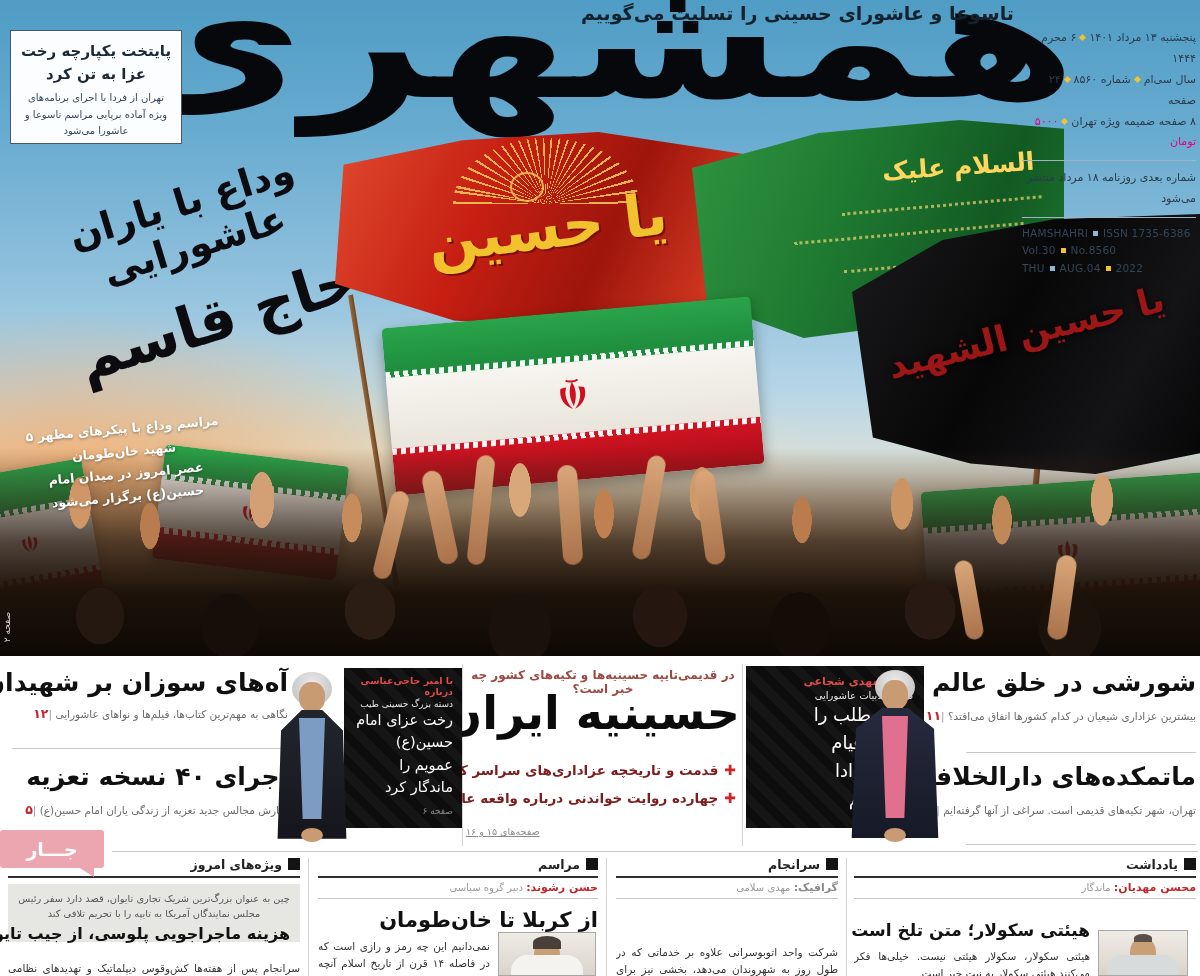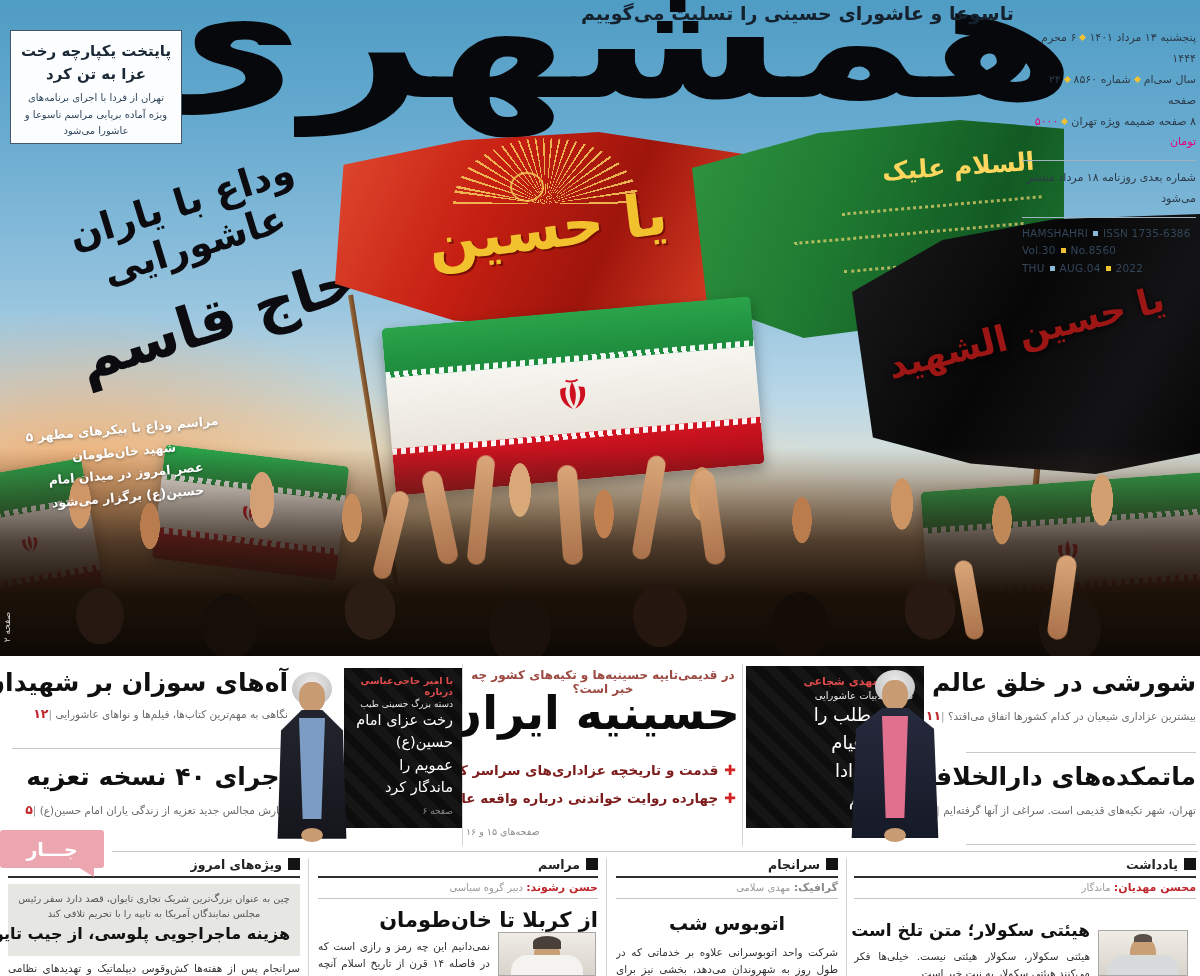--- a/index.html
+++ b/index.html
@@ -150,21 +150,21 @@
   .colhead .sq { width:12px; height:12px; background:#141414; }
   .colhead .lbl { font-size:12.5px; font-weight:bold; color:#222; direction:rtl; }
   .thickline { position:absolute; top:876px; border-top:2px solid #2e2e2e; }
   .thinline2 { position:absolute; top:898px; border-top:1px solid #c6c6c6; }
   .byline { position:absolute; top:881px; direction:rtl; text-align:right; font-size:10px; color:#999; white-space:nowrap; }
   .byline b { color:#c0272d; font-size:11px; }
   .byline.gray b { color:#8a8a8a; }
   .colheadline { position:absolute; direction:rtl; text-align:right; font-weight:bold; color:#111; white-space:nowrap; }
   .colbody { position:absolute; direction:rtl; text-align:justify; font-size:10.5px; color:#333; line-height:1.6; overflow:hidden; }
 
-  .graybox { position:absolute; left:8px; top:884px; width:292px; height:72px; background:#e6e6e3; padding:7px 10px 16px;
+  .graybox { position:absolute; left:8px; top:884px; width:292px; height:58px; background:#e6e6e3; padding:7px 10px 16px;
     direction:rtl; text-align:center; }
   .graybox .gk { font-size:9.8px; color:#555; line-height:1.55; }
   .graybox .gh { font-size:16px; font-weight:bold; color:#111; margin-top:3px; white-space:nowrap; }
 
   .avatar { position:absolute; background:linear-gradient(180deg,#efece6,#d9d4cb); border:1px solid #a8a8a8; overflow:hidden; }
   .av-head { position:absolute; left:50%; transform:translateX(-50%); top:6px; width:26px; height:30px; border-radius:50% 50% 45% 45%; background:#c99f75; }
   .av-hair { position:absolute; left:50%; transform:translateX(-50%); top:3px; width:28px; height:13px; border-radius:50% 50% 0 0; background:#49403a; }
   .av-hair.bald { width:18px; height:8px; background:#5a5049; }
   .av-beard { position:absolute; left:50%; transform:translateX(-50%); top:24px; width:22px; height:14px; border-radius:0 0 50% 50%; background:#4a3d33; }
   .av-sh { position:absolute; left:50%; transform:translateX(-50%); bottom:-8px; width:72px; height:28px; border-radius:16px 16px 0 0; background:#f4f3f0; }
@@ -332,21 +332,21 @@
   </div>
 
   <div class="center-kicker" style="left:466px; top:668px; width:274px;">در قدیمی‌تایپه حسینیه‌ها و تکیه‌های کشور چه خبر است؟</div>
   <div class="center-headline" style="left:466px; top:686px; width:274px;">حسینیه ایران</div>
   <div class="bullet" style="left:466px; top:762px; width:270px;">
     <span class="plus">✚</span><span>قدمت و تاریخچه عزاداری‌های سراسر کشور</span>
   </div>
   <div class="bullet" style="left:466px; top:790px; width:270px;">
     <span class="plus">✚</span><span>چهارده روایت خواندنی درباره واقعه عاشورا</span>
   </div>
-  <div class="pages-note" style="left:466px; top:826px;">صفحه‌های ۱۵ و ۱۶</div>
+  <div class="pages-note" style="left:466px; top:826px;text-decoration:underline;">صفحه‌های ۱۵ و ۱۶</div>
 
   <div class="headline" style="left:12px; top:668px; width:276px; font-size:25px;">آه‌های سوزان بر شهیدان</div>
   <div class="subline" style="left:12px; top:706px; width:276px;">
     <span>نگاهی به مهم‌ترین کتاب‌ها، فیلم‌ها و نواهای عاشورایی</span> <span class="pipe">|</span><span class="pnum">۱۲</span>
   </div>
   <div class="hline" style="left:12px; top:748px; width:276px;"></div>
   <div class="headline" style="left:12px; top:762px; width:276px; font-size:25px;">اجرای ۴۰ نسخه تعزیه</div>
   <div class="subline" style="left:12px; top:802px; width:276px;">
     <span>نگارش مجالس جدید تعزیه از زندگی یاران امام حسین(ع)</span> <span class="pipe">|</span><span class="pnum">۵</span>
   </div>
@@ -402,21 +402,20 @@
 
   <div class="colhead" style="left:616px; width:222px;">
     <div class="sq"></div>
     <div class="lbl">سرانجام</div>
   </div>
   <div class="thickline" style="left:616px; width:222px;"></div>
   <div class="byline gray" style="left:616px; width:222px;">
     <b>گرافیک:</b> <span class="role">مهدی سلامی</span>
   </div>
   <div class="thinline2" style="left:616px; width:222px;"></div>
-  <div class="colheadline" style="left:616px; top:912px; width:222px; font-size:19px; text-align:center;">اتوبوس شب</div>
   <div class="colbody" style="left:616px; top:944px; width:222px; height:32px;">شرکت واحد اتوبوسرانی علاوه بر خدماتی که در طول روز به شهروندان می‌دهد، بخشی نیز برای فعالیت در شب در نظر گرفته است.</div>
 
   <div class="colhead" style="left:854px; width:342px;">
     <div class="sq"></div>
     <div class="lbl">یادداشت</div>
   </div>
   <div class="thickline" style="left:854px; width:342px;"></div>
   <div class="byline" style="left:854px; width:342px;">
     <b>محسن مهدیان:</b> <span class="role">ماندگار</span>
   </div>

